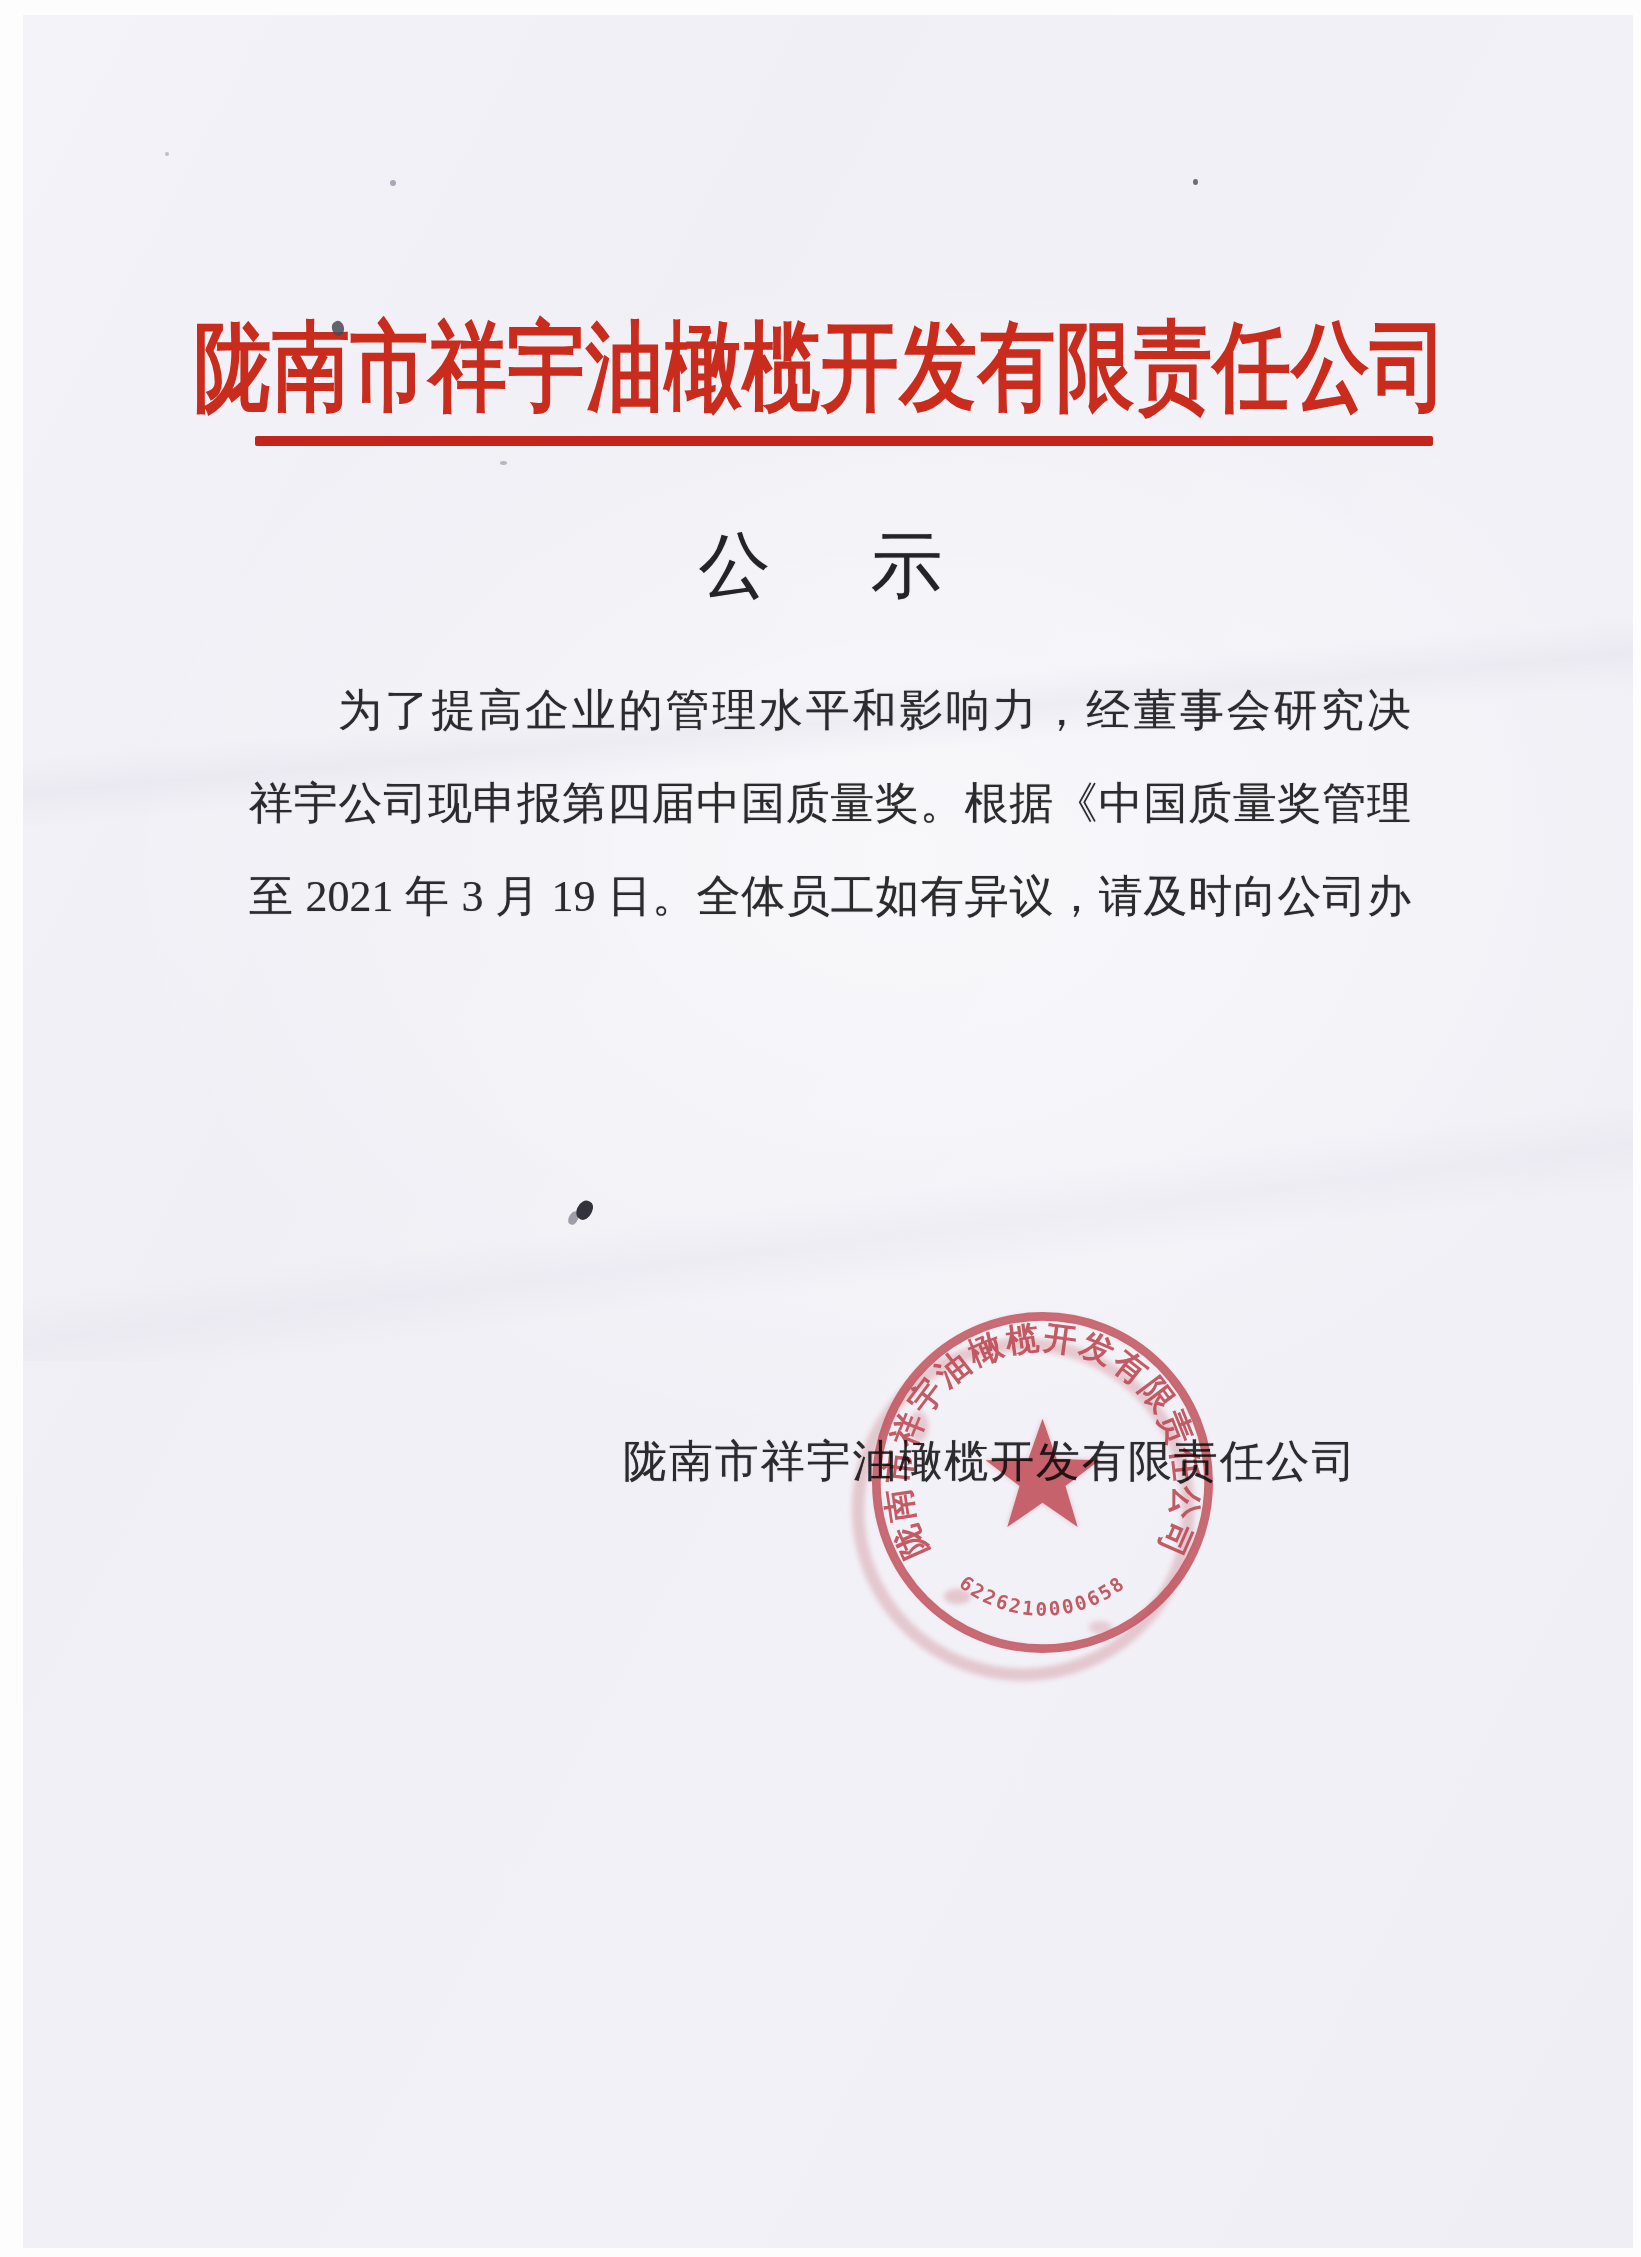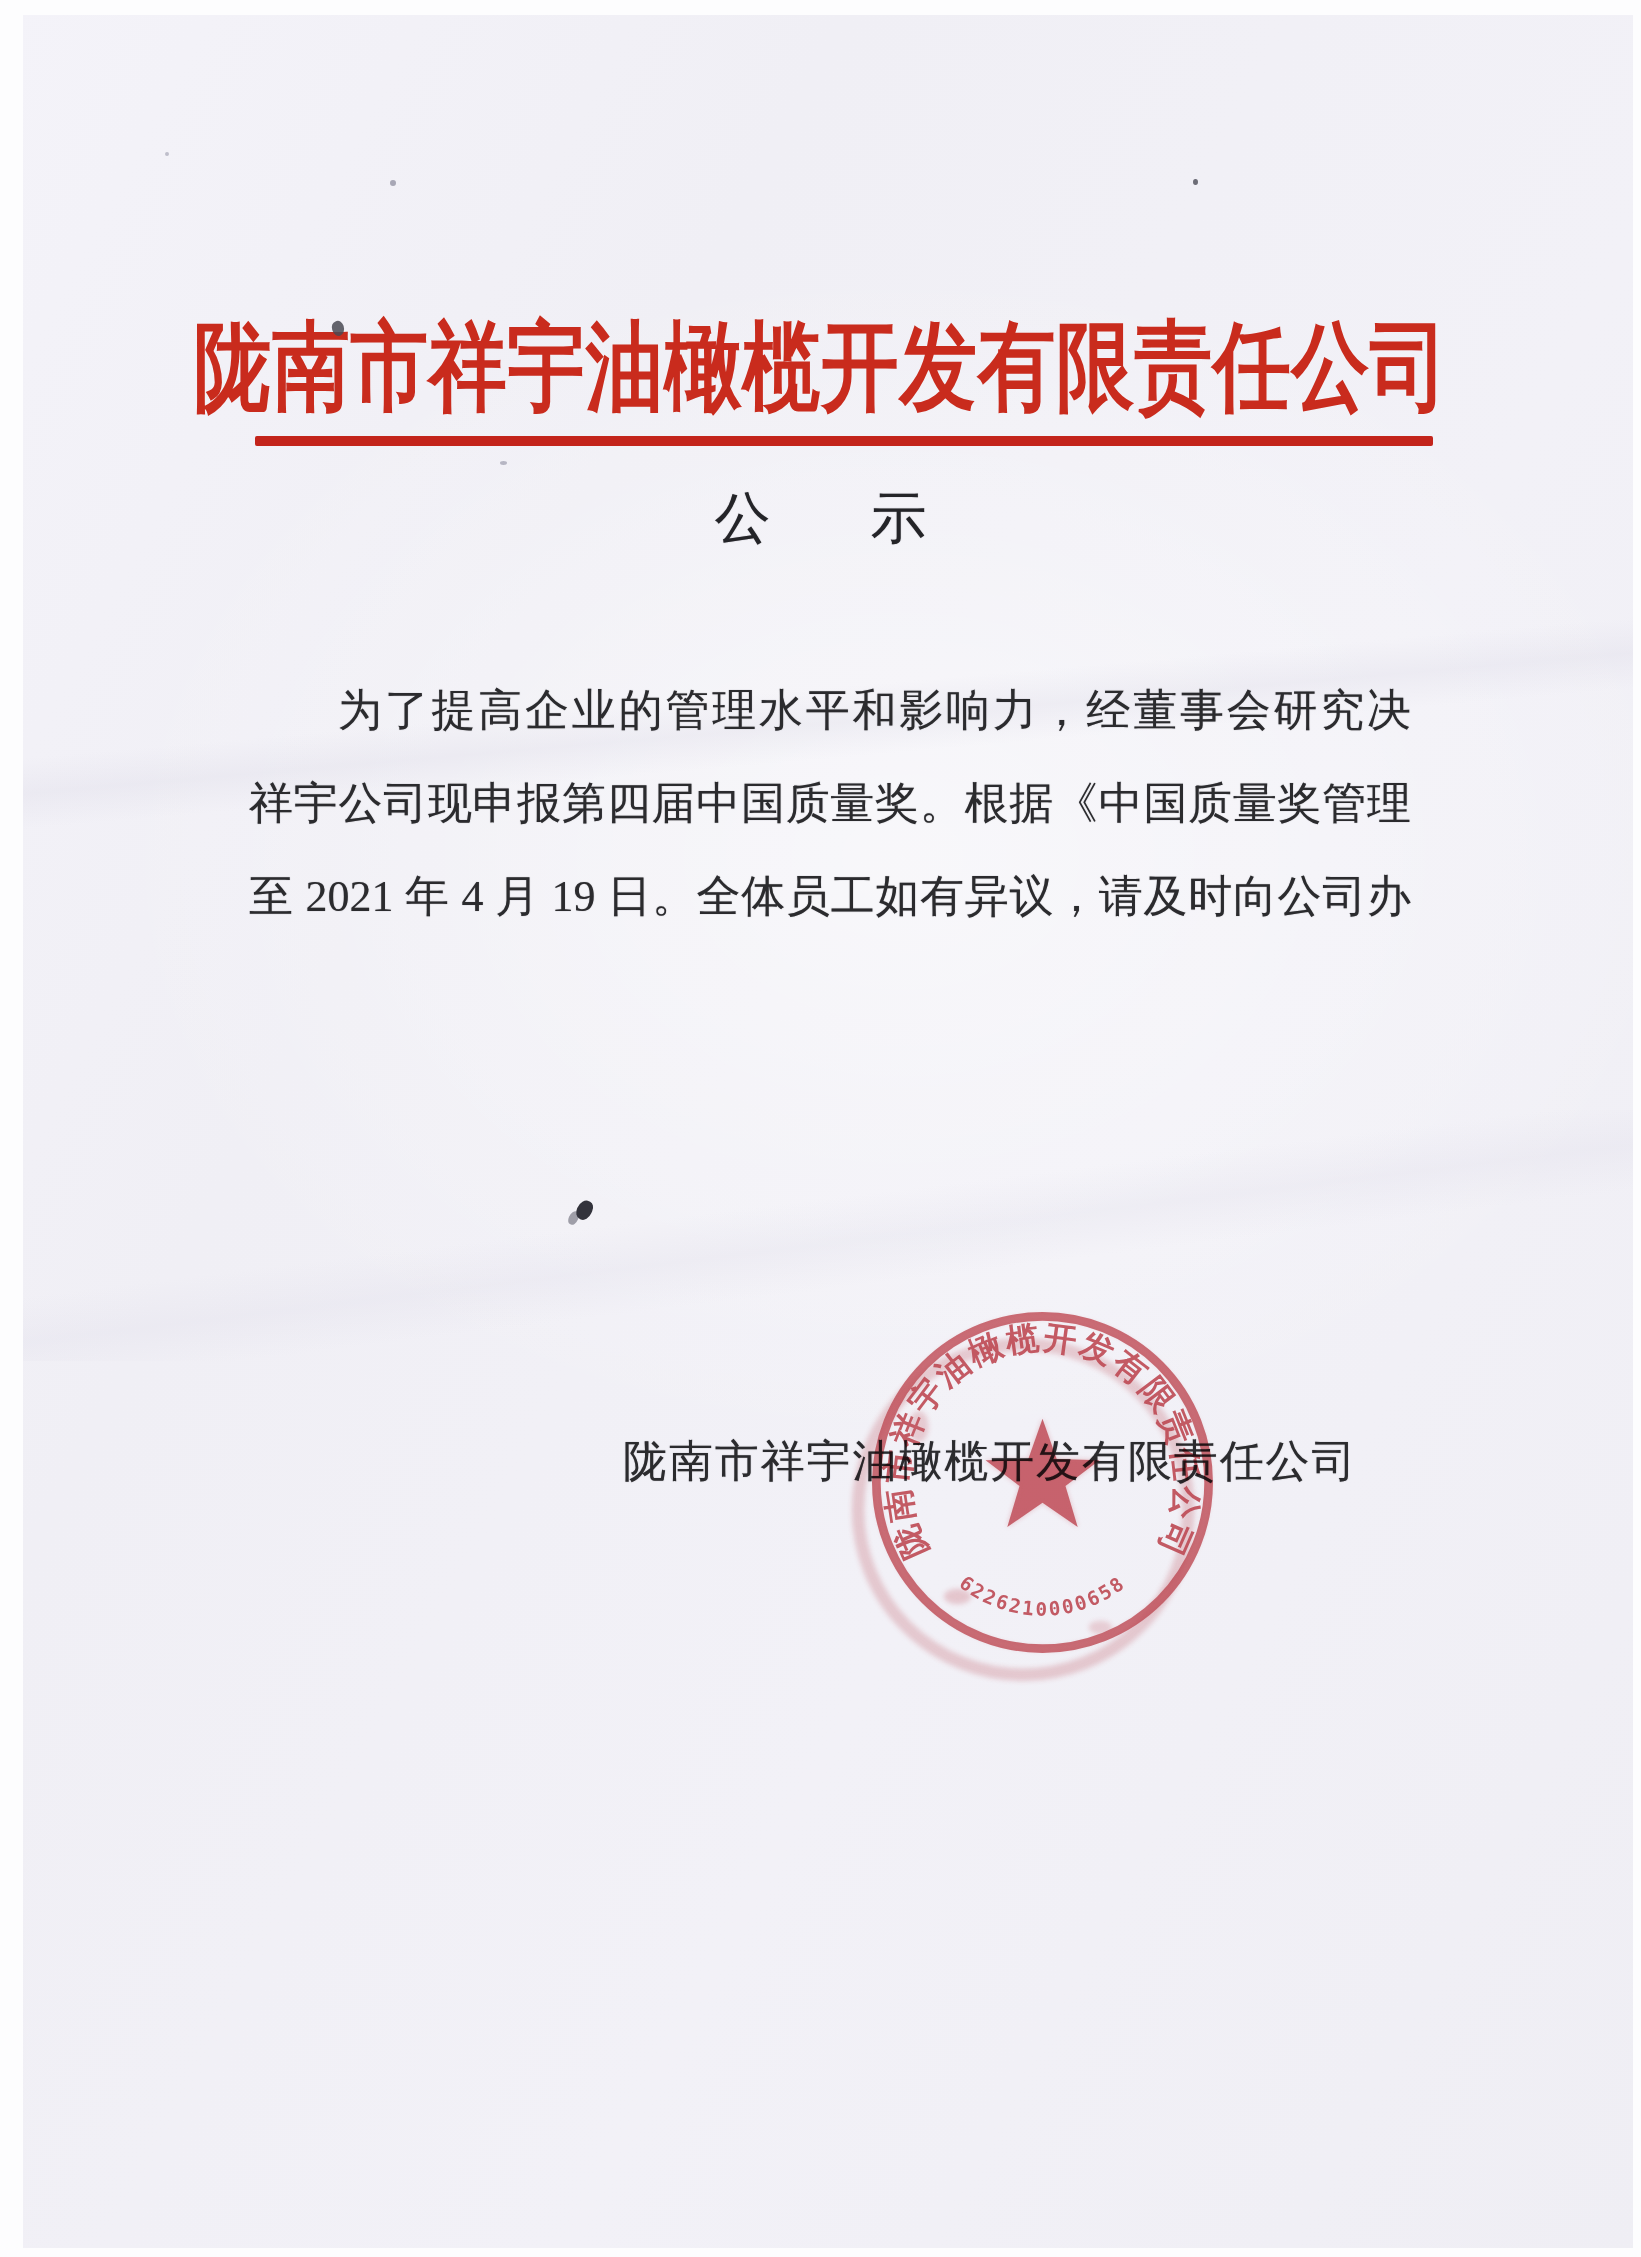--- a/index.html
+++ b/index.html
@@ -37,23 +37,23 @@
   }
   .letterhead .squeeze { display: inline-block; transform: scaleX(.80); transform-origin: center; }
 
   .letterhead-rule {
     position: absolute; left: 255px; top: 436px;
     width: 1178px; height: 9.7px;
     background: #c3241b; border-radius: 1.9px;
   }
 
   .doc-title {
-    position: absolute; left: 0; top: 481px; width: 100%;
+    position: absolute; left: 0; top: 518px; width: 100%;
     text-align: center;
-    font-size: 56px; color: #242428; font-weight: 500;
+    font-size: 72px; color: #242428; font-weight: 500;
     text-shadow: 0 0 1px rgba(40,40,48,.45);
   }
   .doc-title .c2 { margin-left: 100px; }
 
   .bodytext {
     position: absolute; left: 249px; top: 664px; width: 1162px;
     color: #2b2b2e;
     font-size: 44px;
     text-shadow: 0 0 1px rgba(55,55,62,.5);
   }
@@ -110,21 +110,21 @@
 
   <div class="letterhead-rule"></div>
 
   <div class="doc-title">
     <span class="c1">公</span><span class="c2">示</span>
   </div>
 
   <div class="bodytext">
     <div class="line j indent">为了提高企业的管理水平和影响力，经董事会研究决定，</div>
     <div class="line j">祥宇公司现申报第四届中国质量奖。根据《中国质量奖管理</div>
-    <div class="line j">至 2021 年 4 月 19 日。全体员工如有异议，请及时向公司办</div>
+    <div class="line j">至 2021 年 3 月 19 日。全体员工如有异议，请及时向公司办</div>
   </div>
 
   <div class="signature">陇南市祥宇油橄榄开发有限责任公司</div>
 
 
   <svg class="seal" viewBox="-220 -220 440 440" xmlns="http://www.w3.org/2000/svg">
     <defs>
       <path id="arcTop" d="M -125,58.3 A 138,138 0 1 1 125,58.3" fill="none"></path>
       <path id="arcBottom" d="M -120,68 A 138,138 0 0 0 120,68" fill="none"></path>
       <filter id="smudge" x="-30%" y="-30%" width="160%" height="160%">

